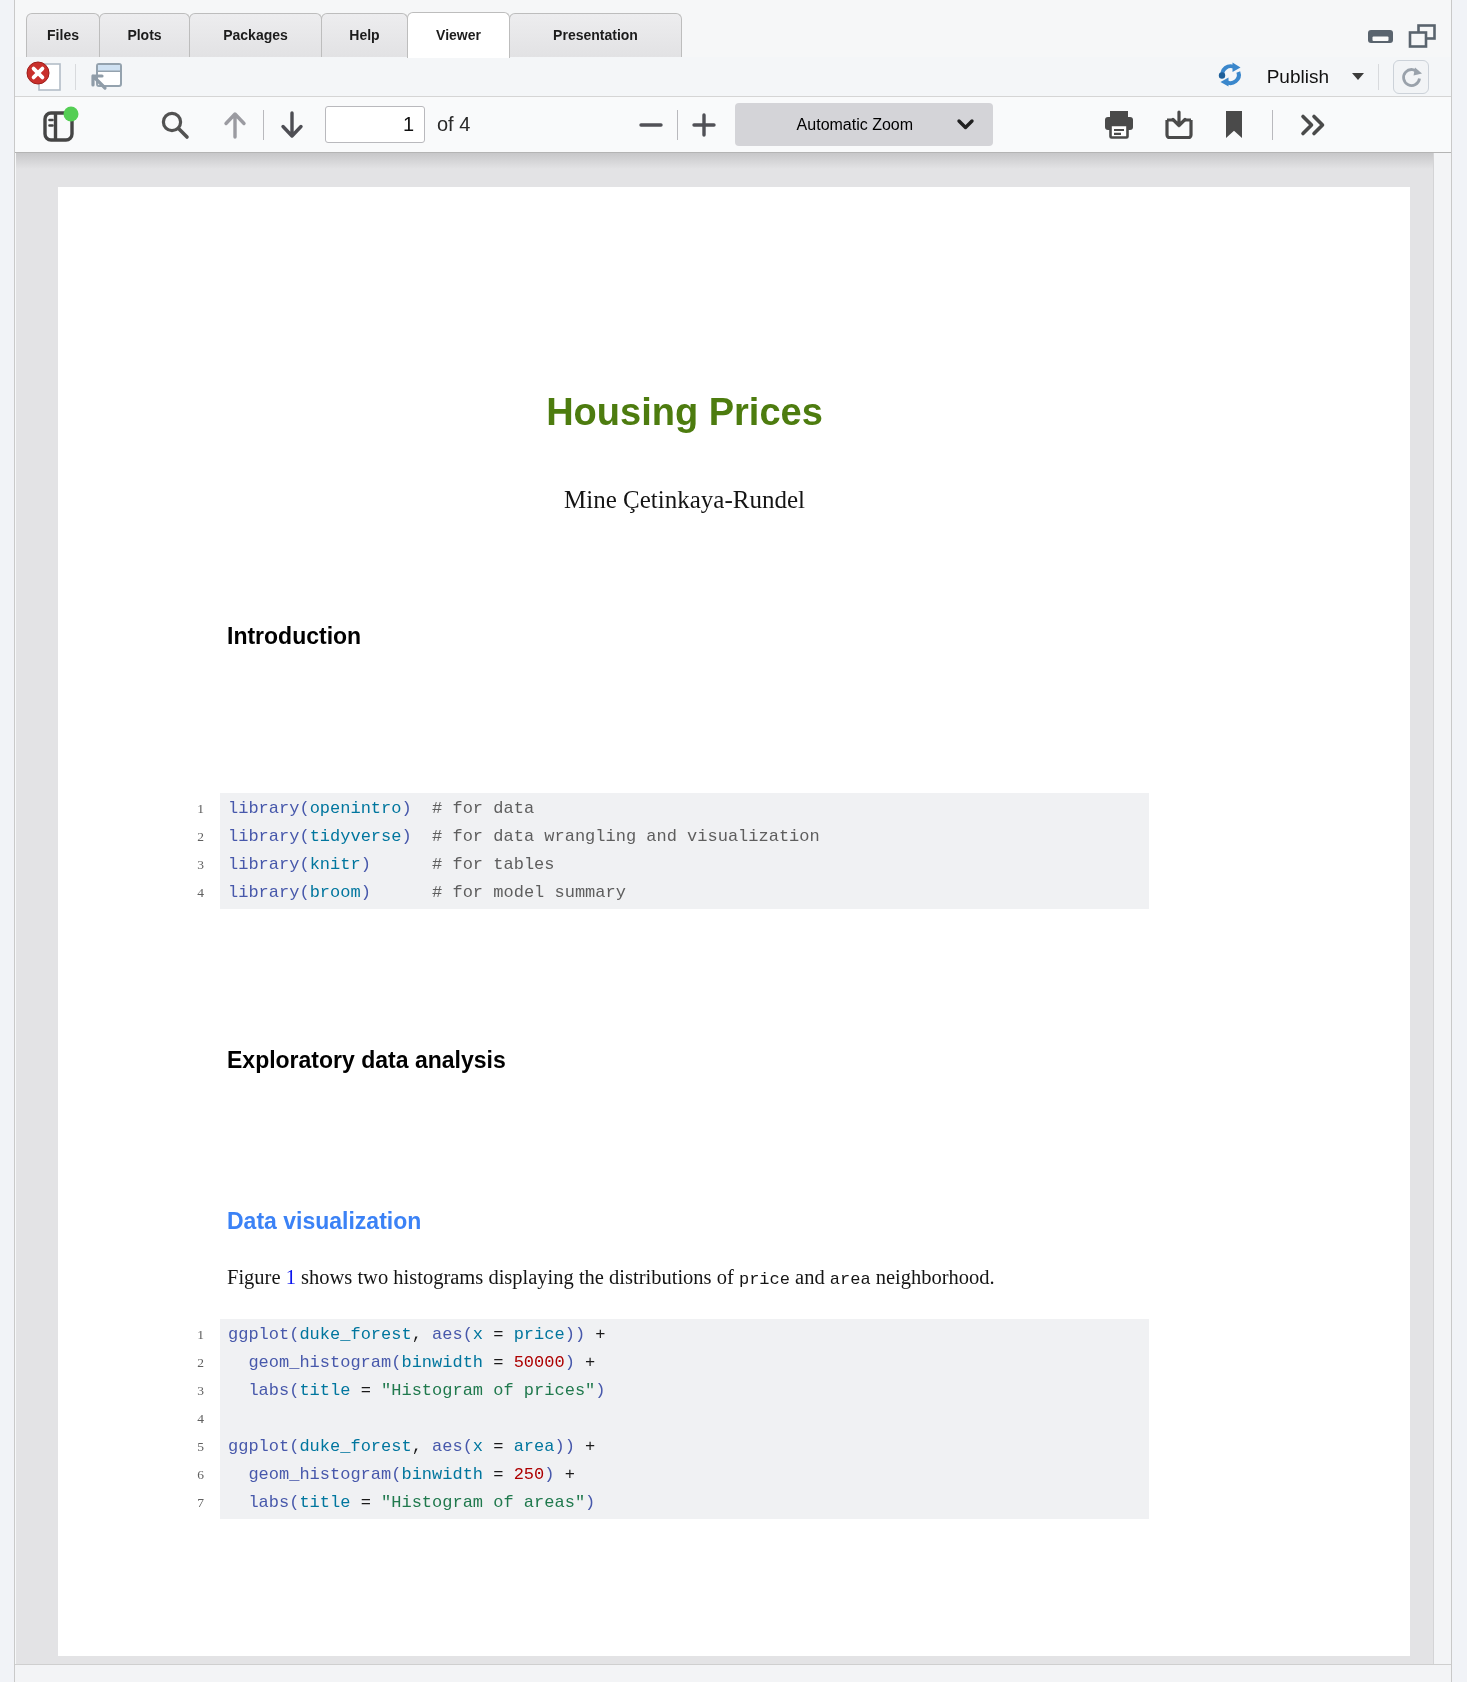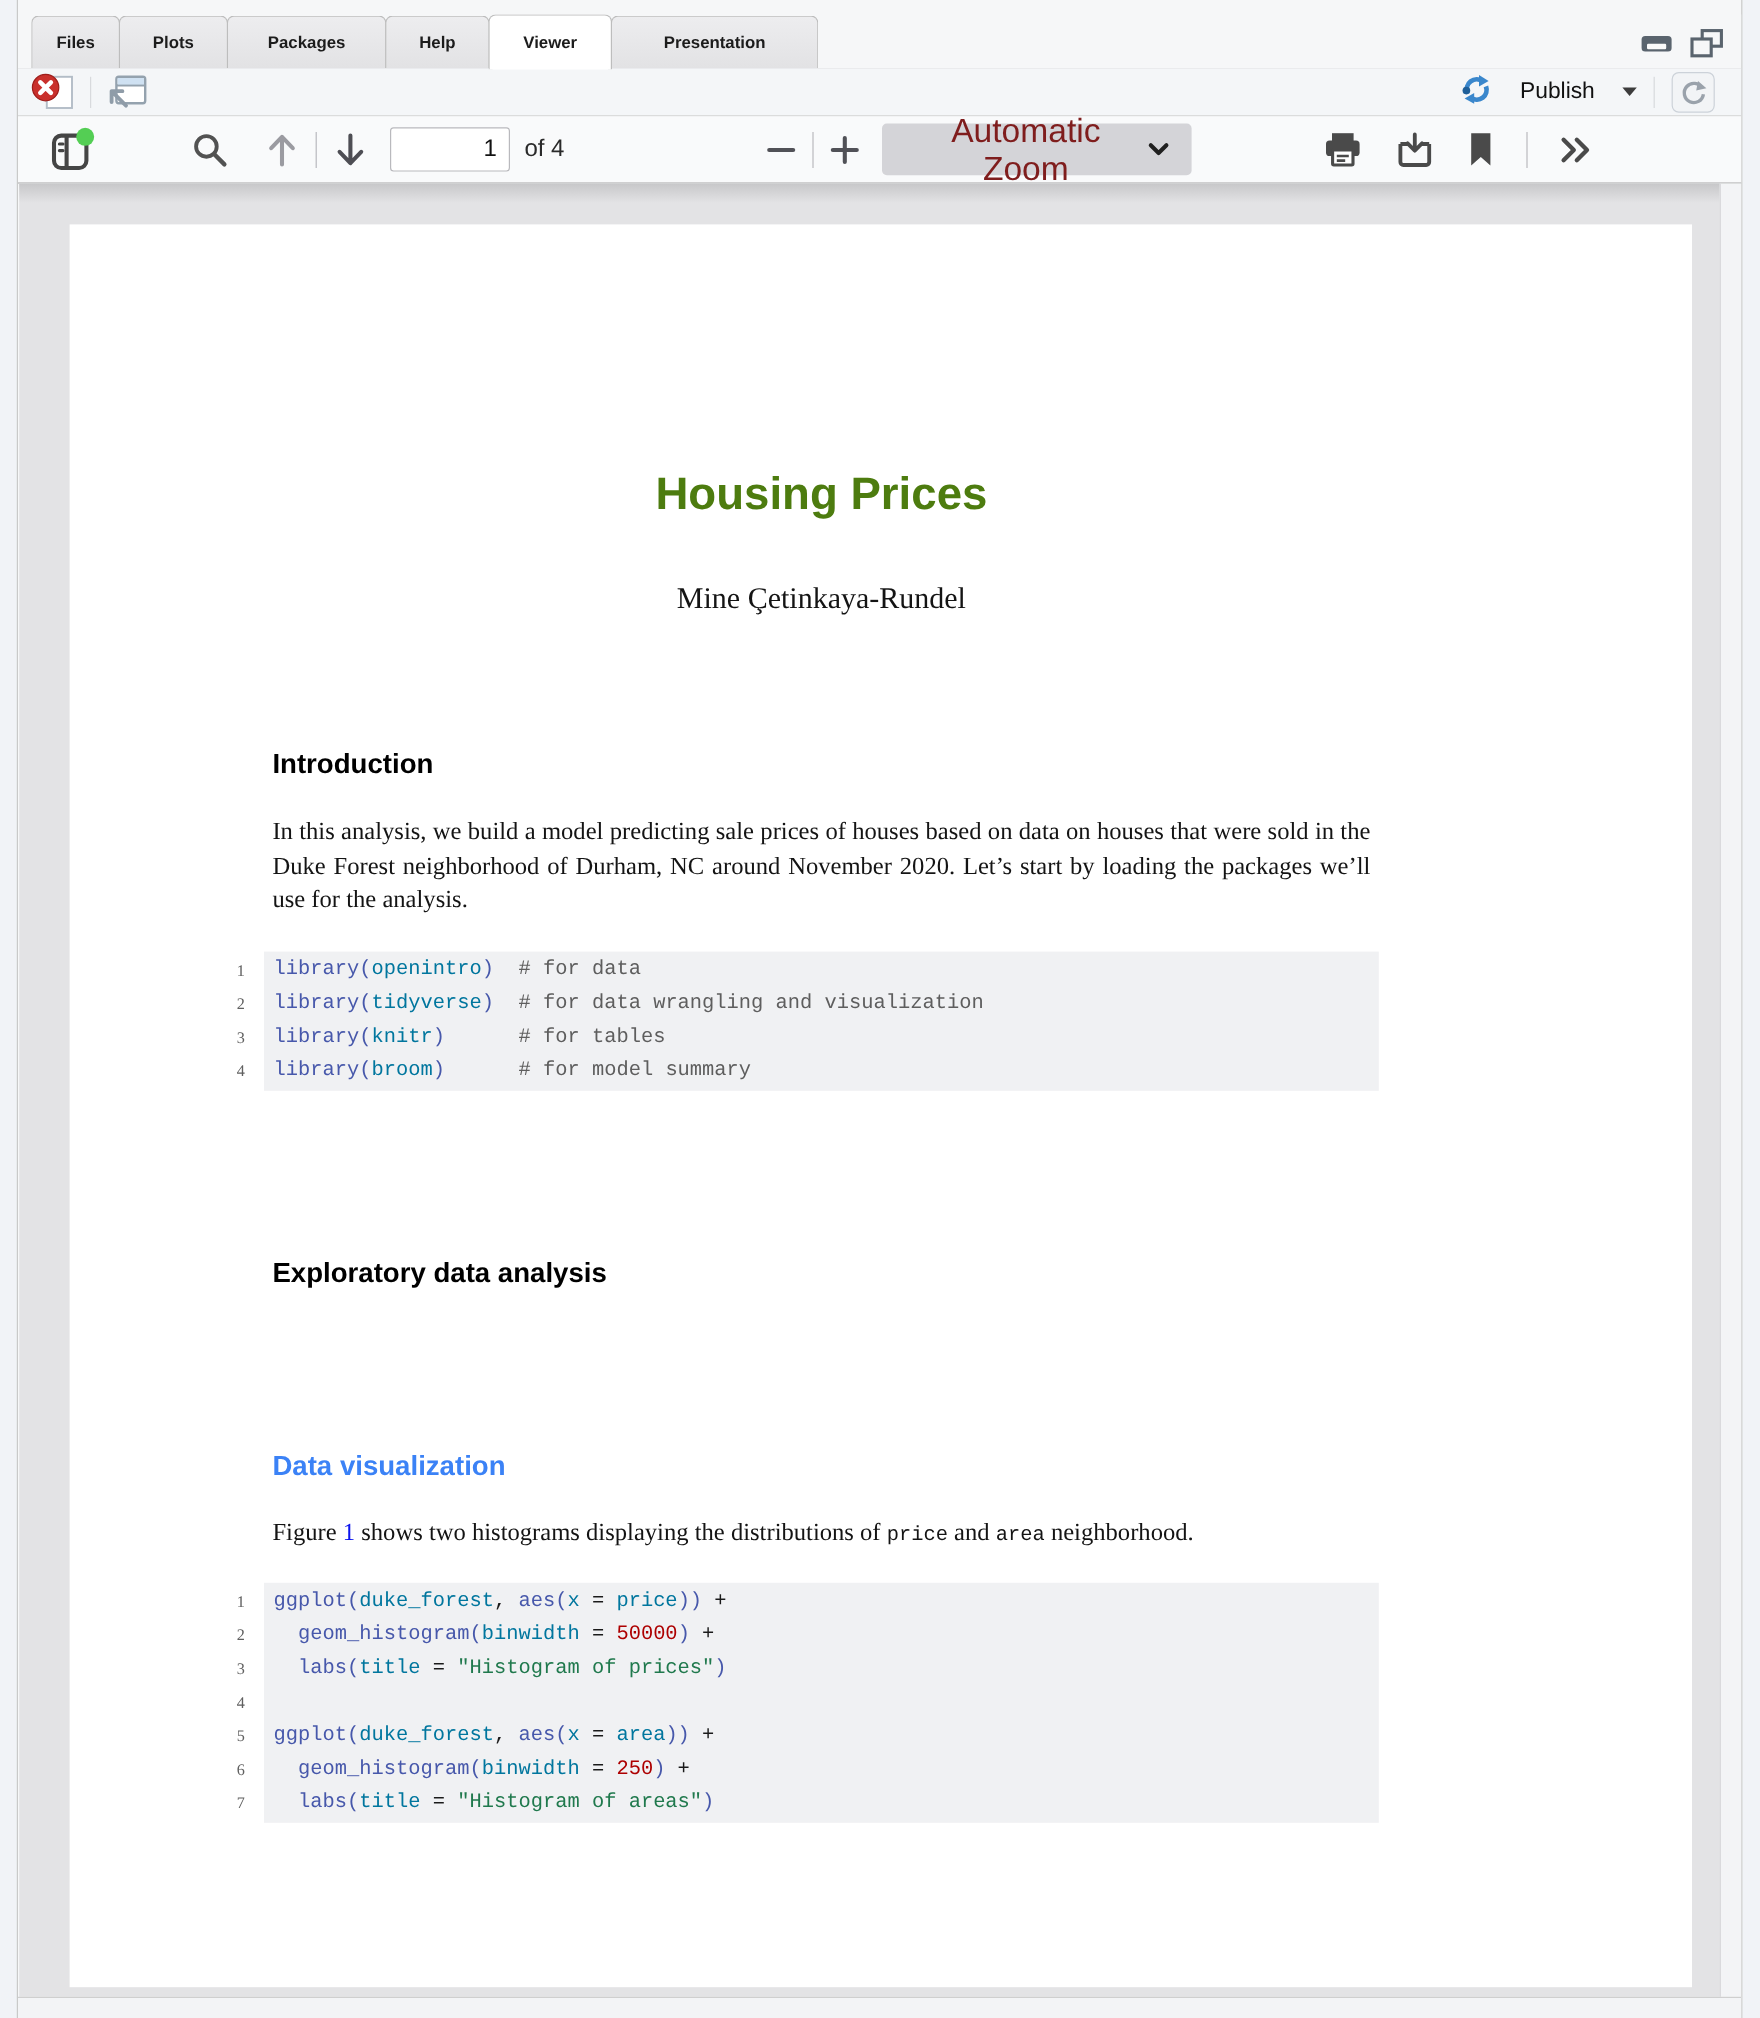--- a/index.html
+++ b/index.html
@@ -23,21 +23,21 @@
   .refresh-btn{width:34px;height:32px;border:1px solid #ccd2d9;border-radius:6px;background:#f2f4f6;display:flex;align-items:center;justify-content:center;margin-right:22px;}
   .iconbtn{display:flex;align-items:center;justify-content:center;cursor:pointer;background:none;border:none;padding:0;}
 
   
   .pdfbar{position:absolute;left:0;right:0;top:97px;height:55px;background:#f9fafb;border-bottom:1px solid #b4b4b4;display:flex;align-items:center;}
   .pdf-div{width:1px;height:30px;background:#b9b9bd;}
   .page-input{box-sizing:border-box;width:100px;height:37px;border:1px solid #b9b9bd;border-radius:3px;background:#fff;
               font-size:20px;color:#111;text-align:right;padding-right:10px;font-family:"Liberation Sans",sans-serif;}
   .of-label{font-size:20px;color:#2a2a2a;margin-left:12px;}
   .zoom-select{box-sizing:border-box;margin-left:16px;width:258px;height:43px;border-radius:4px;background:#d4d4d8;display:flex;align-items:center;padding:0 18px;cursor:pointer;}
-  .zoom-label{font-size:28px;color:#7f1d1d;flex:1;text-align:center;}
+  .zoom-label{font-size:16px;color:#000000;flex:1;text-align:center;}
   .pdf-right{margin-left:auto;display:flex;align-items:center;gap:26px;margin-right:122px;}
 
   
   .viewer{position:absolute;left:1px;right:17px;top:153px;bottom:17px;background:#e3e3e5;}
   .viewer-shadow{position:absolute;left:0;right:0;top:0;height:16px;background:linear-gradient(#c7c7c9,rgba(227,227,229,0));}
   .right-gutter{position:absolute;right:0;top:153px;bottom:17px;width:17px;background:#f3f4f6;border-left:1px solid #d4d4d6;}
   .bottom-strip{position:absolute;left:0;right:0;bottom:0;height:17px;background:#f3f4f6;border-top:1px solid #cfcfcf;}
   .page{position:absolute;left:42px;top:34px;width:1352px;height:1469px;background:#ffffff;}
 
   
@@ -215,21 +215,20 @@
     <div class="viewer">
       <div class="viewer-shadow"></div>
 
       <div class="page">
         <div class="doc">
 
           <div class="doc-title">Housing Prices</div>
           <div class="doc-author">Mine Çetinkaya-Rundel</div>
 
           <div class="h2" style="top:436px">Introduction</div>
-          <div class="para" style="top:492px">In this analysis, we build a model predicting sale prices of houses based on data on houses that were sold in the Duke Forest neighborhood of Durham, NC around November 2020. Let’s start by loading the packages we’ll use for the analysis.</div>
 
           <div class="codeblock" style="top:606px">
               <div class="code-line"><span class="ln">1</span><span class="ct"><span class="tk-fn">library(</span><span class="tk-arg">openintro</span><span class="tk-fn">)</span><span class="tk-op">  </span><span class="tk-com"># for data</span></span></div>
               <div class="code-line"><span class="ln">2</span><span class="ct"><span class="tk-fn">library(</span><span class="tk-arg">tidyverse</span><span class="tk-fn">)</span><span class="tk-op">  </span><span class="tk-com"># for data wrangling and visualization</span></span></div>
               <div class="code-line"><span class="ln">3</span><span class="ct"><span class="tk-fn">library(</span><span class="tk-arg">knitr</span><span class="tk-fn">)</span><span class="tk-op">      </span><span class="tk-com"># for tables</span></span></div>
               <div class="code-line"><span class="ln">4</span><span class="ct"><span class="tk-fn">library(</span><span class="tk-arg">broom</span><span class="tk-fn">)</span><span class="tk-op">      </span><span class="tk-com"># for model summary</span></span></div>
             </div>
 
           <div class="para" style="top:758px"></div>
 

